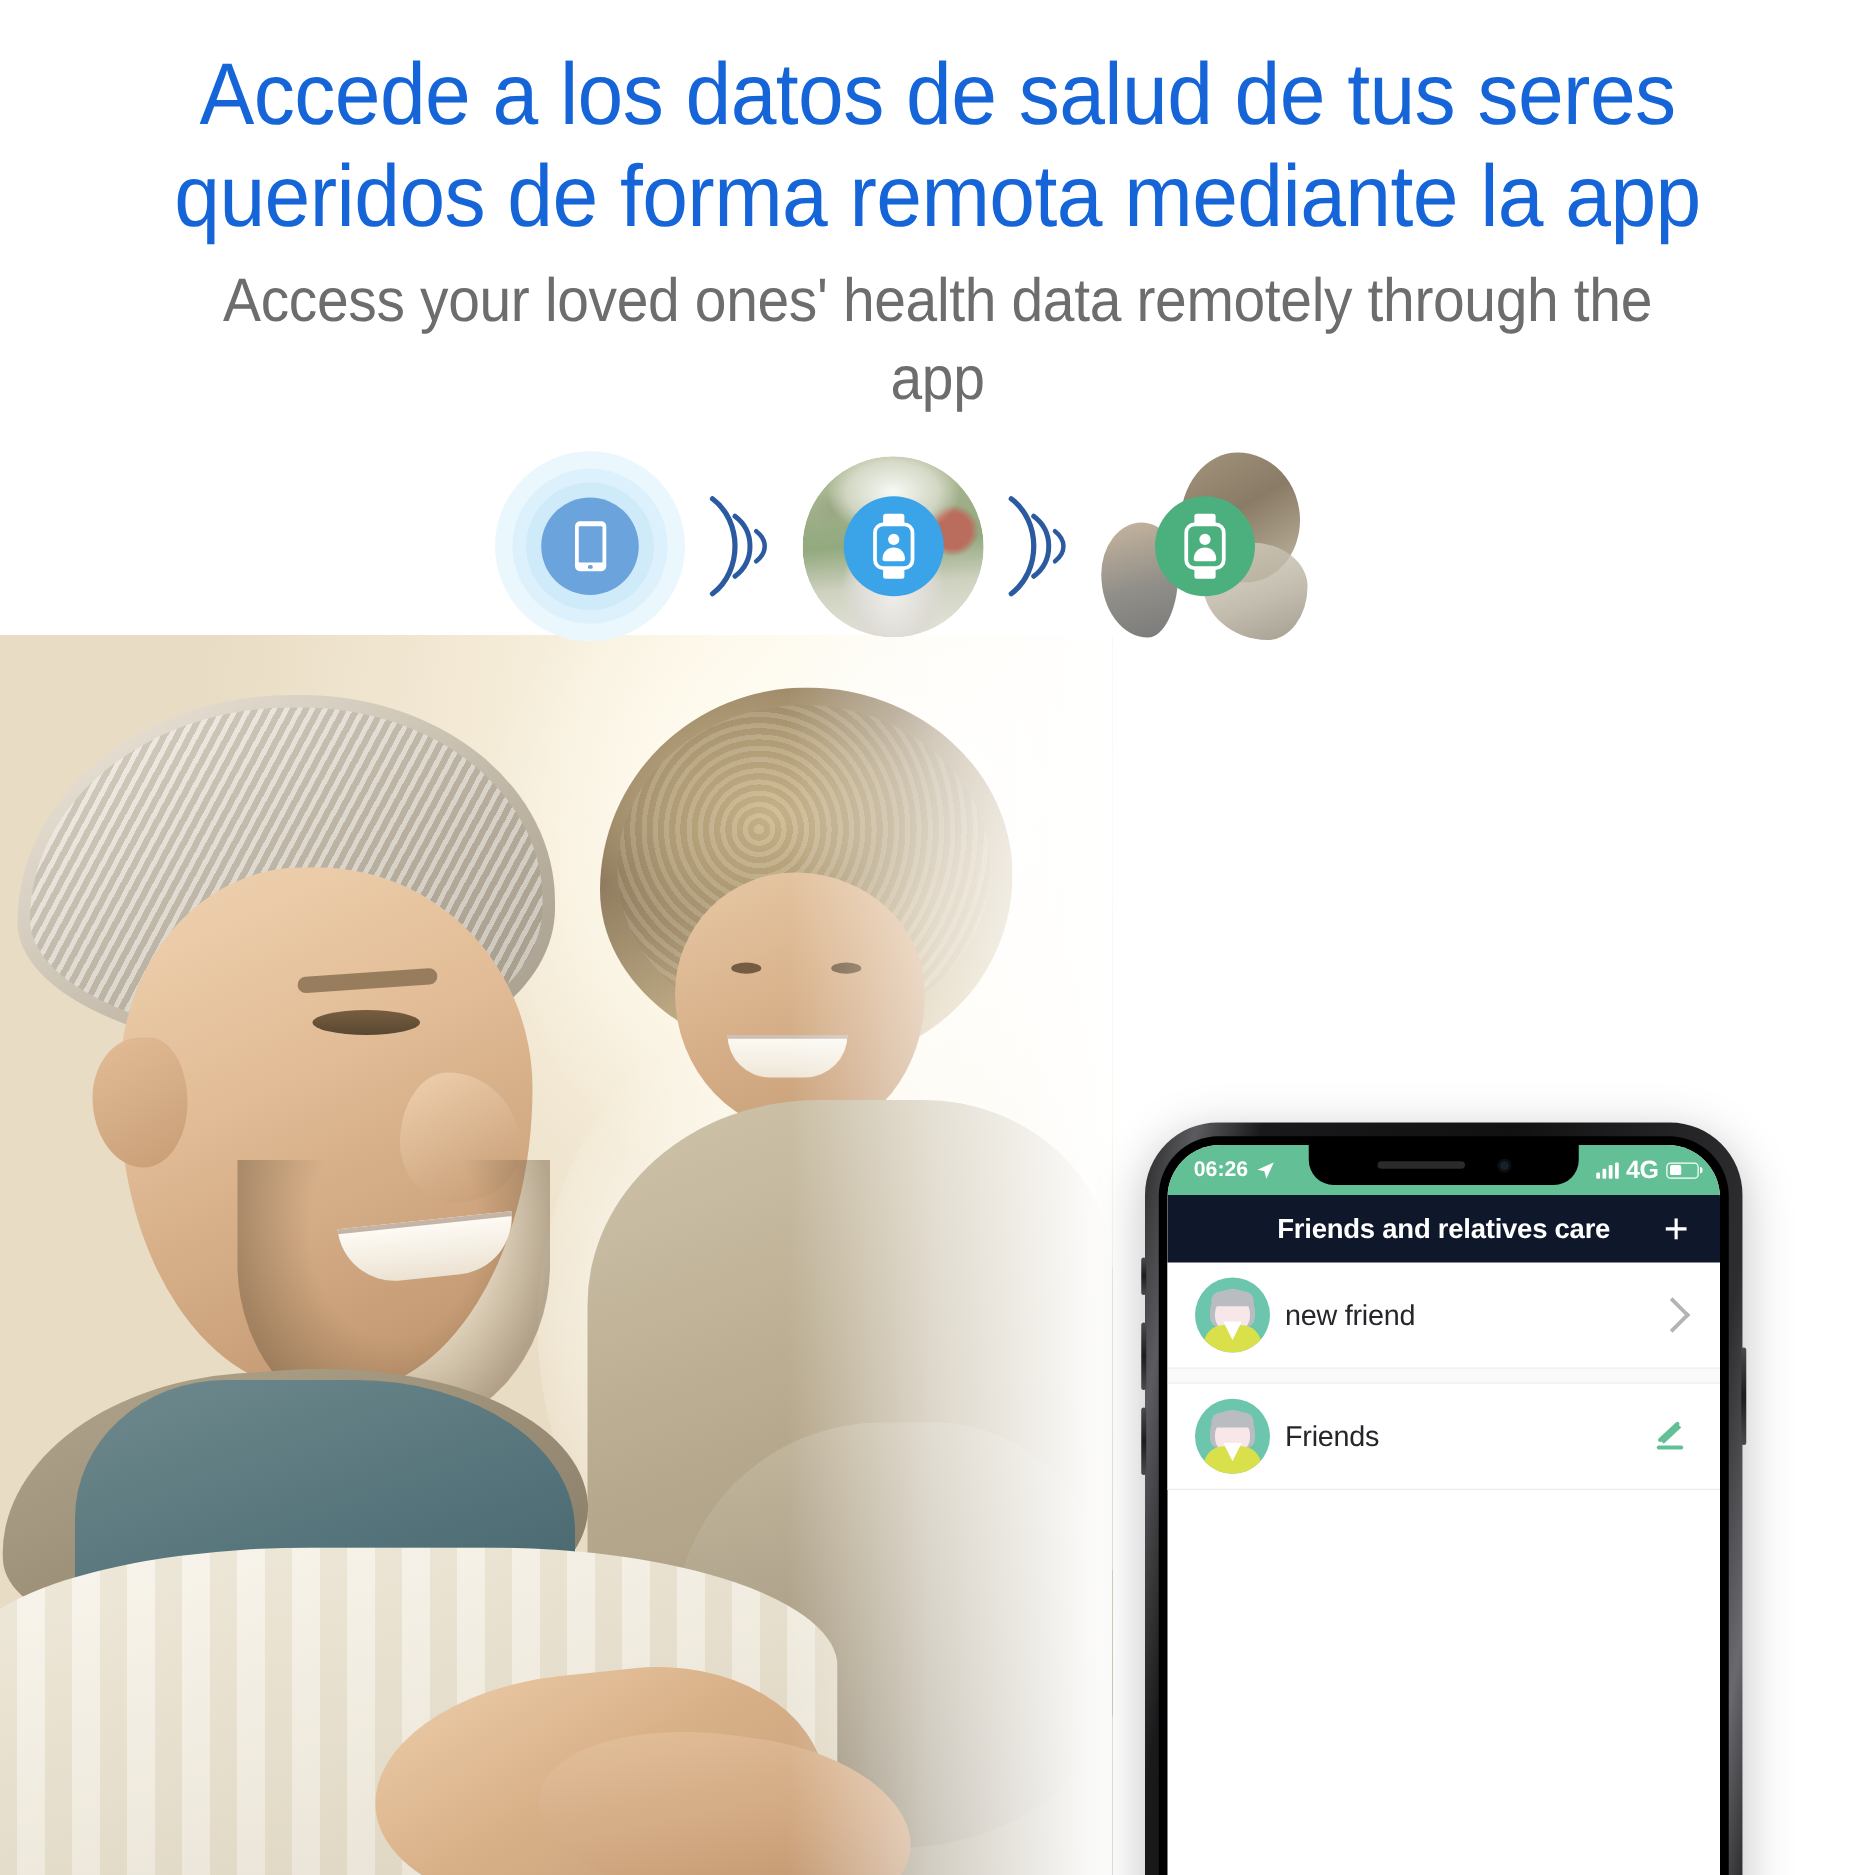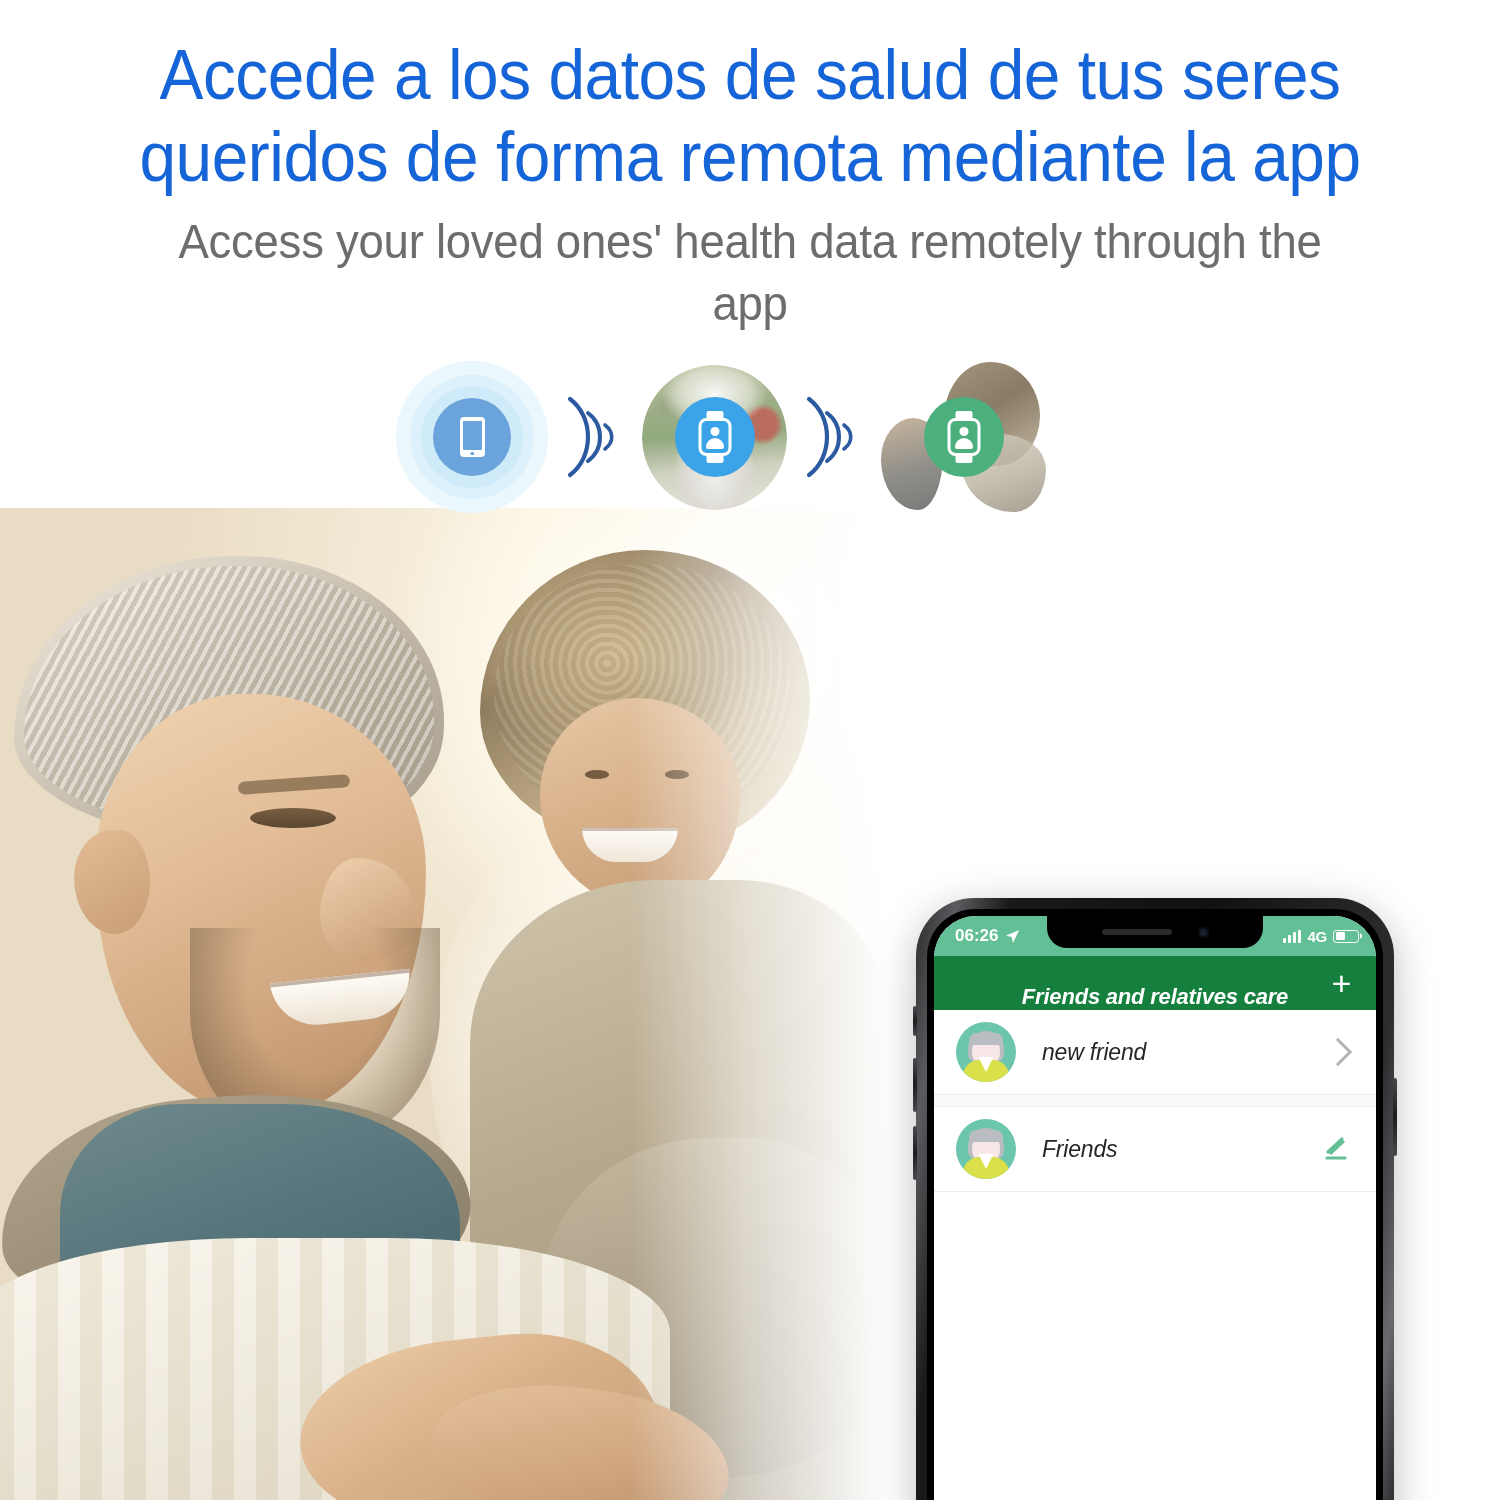--- a/index.html
+++ b/index.html
@@ -536,21 +536,21 @@
   }
   .sb-left { display: flex; align-items: center; gap: 7px; }
   .sb-right { display: flex; align-items: center; gap: 6px; }
   .nav-arrow { width: 15px; height: 15px; }
   .bars { display: flex; align-items: flex-end; gap: 2px; height: 13px; }
   .bars i { width: 3px; background: #ffffff; border-radius: 1px; display: block; }
   .bars i:nth-child(1) { height: 5px; }
   .bars i:nth-child(2) { height: 8px; }
   .bars i:nth-child(3) { height: 11px; }
   .bars i:nth-child(4) { height: 13px; }
-  .net-label { font-size: 15px; font-weight: 600; letter-spacing: -0.2px; }
+  .net-label { font-size: 20px; font-weight: 600; letter-spacing: -0.2px; }
   .battery {
     width: 26px; height: 13px;
     border: 1.6px solid #ffffff;
     border-radius: 3.5px;
     position: relative;
     display: flex; align-items: center;
     padding: 1.6px;
   }
   .battery::after {
     content: "";
@@ -559,27 +559,26 @@
     transform: translateY(-50%);
     width: 2.4px; height: 5px;
     background: #ffffff;
     border-radius: 0 2px 2px 0;
   }
   .battery i { display: block; width: 9px; height: 100%; background: #ffffff; border-radius: 1.5px; }
 
   
   .app-header {
     height: 54px;
-    background: #15803d;
-    display: flex;
-    align-items: flex-end;
+    background: #0f172a;
+    display: flex;
+    align-items: center;
     justify-content: center;
     position: relative;
     color: #ffffff;
-    font-style: italic;
   }
   .app-title {
     font-size: 22px;
     font-weight: 600;
     letter-spacing: -0.2px;
   }
   .add-btn {
     position: absolute;
     right: 18px; top: 50%;
     transform: translateY(-50%);
@@ -644,26 +643,25 @@
   .av-collar {
     position: absolute;
     left: 50%; transform: translateX(-50%);
     bottom: 10px;
     width: 15px; height: 15px;
     background: #ffffff;
     clip-path: polygon(50% 100%, 0 0, 100% 0);
   }
 
   .row-label {
-    margin-left: 26px;
+    margin-left: 12px;
     font-size: 23px;
     color: #26262a;
     flex: 1 1 auto;
     letter-spacing: -0.2px;
-    font-style: italic;
   }
 
   .chevron {
     width: 20px; height: 20px;
     border-right: 3.2px solid #b4b4b4;
     border-top: 3.2px solid #b4b4b4;
     transform: rotate(45deg);
     margin-right: 10px;
     flex: 0 0 auto;
   }

